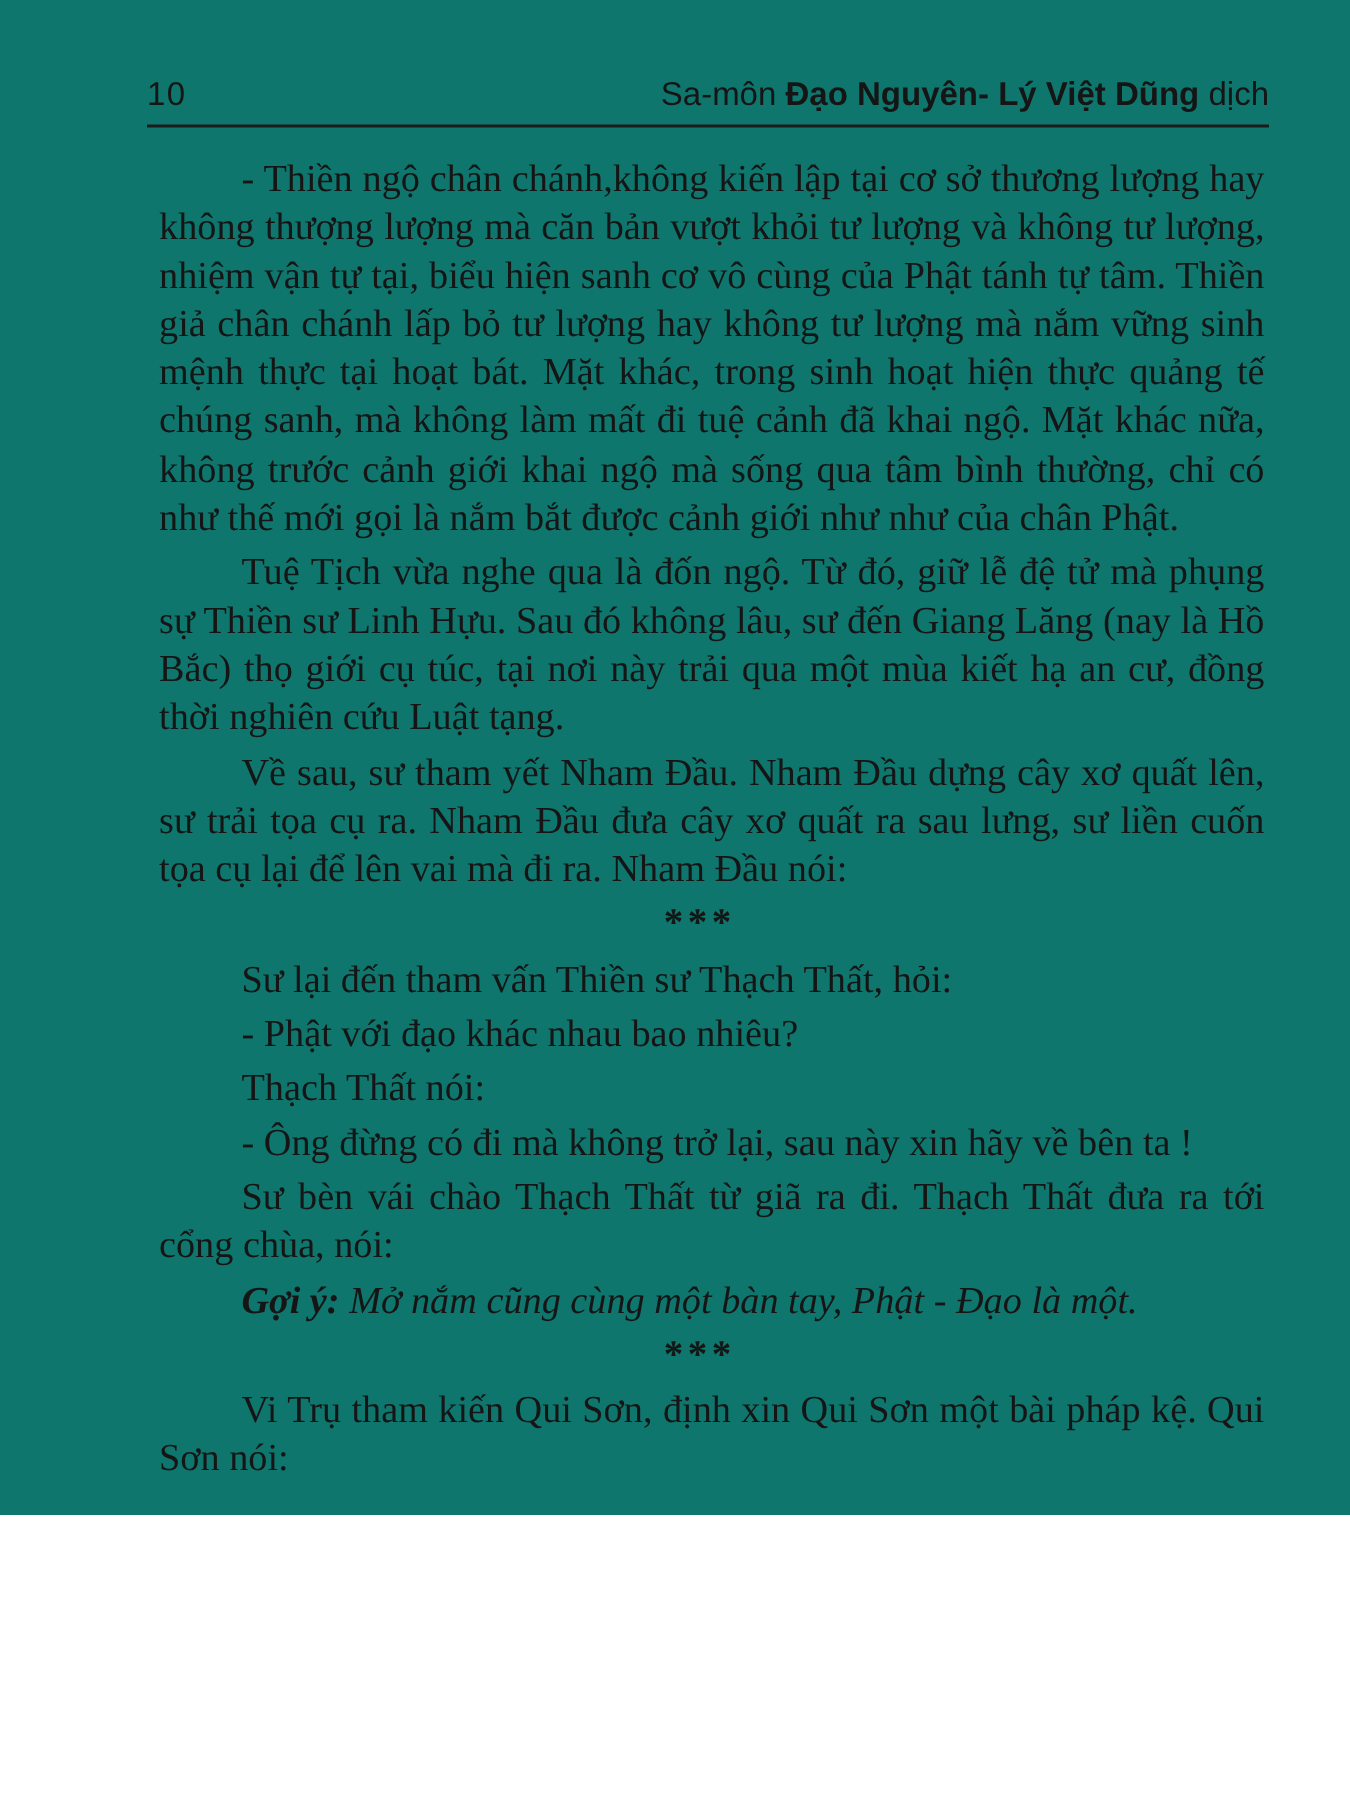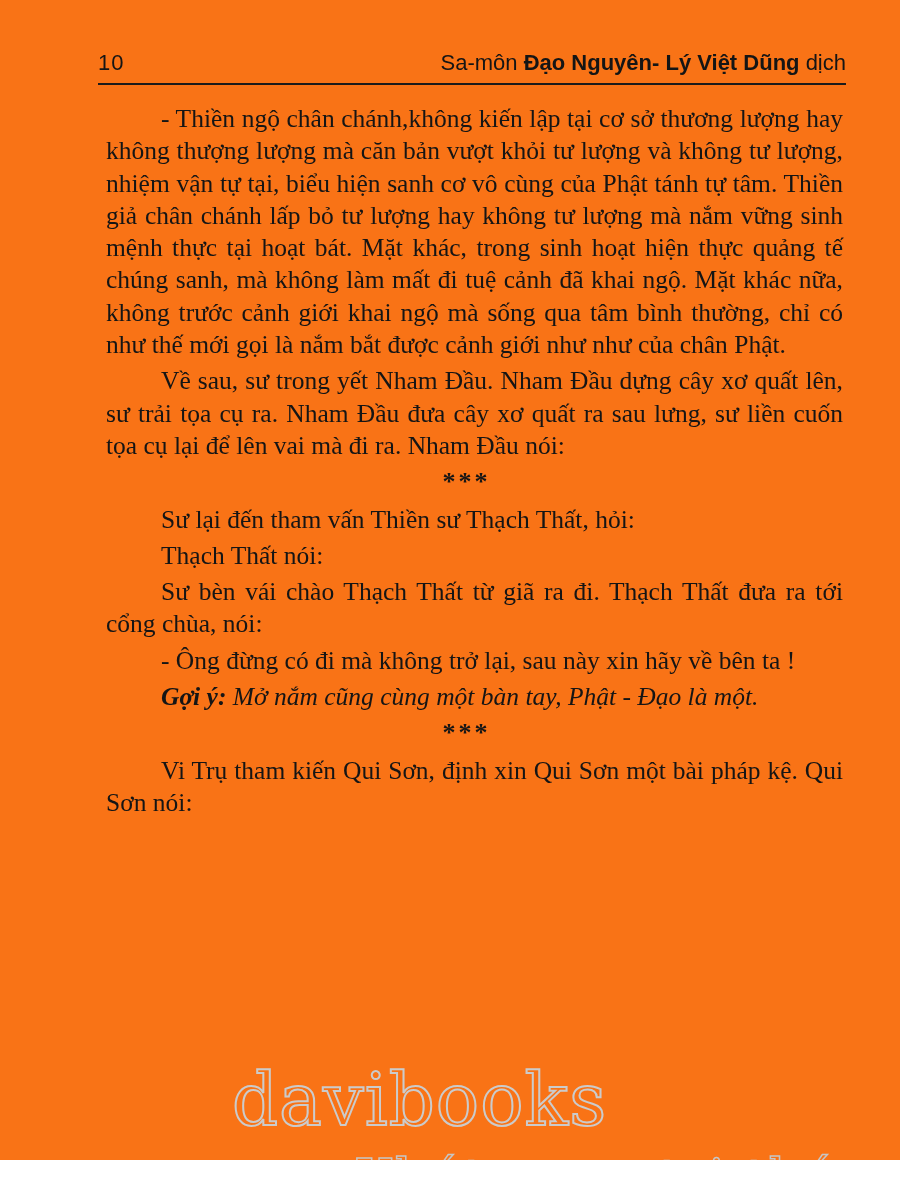--- a/index.html
+++ b/index.html
@@ -1,19 +1,19 @@
 <!DOCTYPE html>
 <html lang="vi"><head>
 <meta charset="utf-8">
 <style>
   html,body{margin:0;padding:0;background:#ffffff;}
   .page{
     position:relative;
-    width:900px;height:1160px;
-    background:#f97316;
+    width:900px;height:1010px;
+    background:#0f766e;
     overflow:hidden;
     color:#151515;
   }
   
   .header{
     position:absolute;
     top:50px;left:98px;right:54px;
     display:flex;justify-content:space-between;align-items:flex-end;
     font-family:"Liberation Sans","DejaVu Sans",sans-serif;
     font-size:22px;
@@ -76,24 +76,26 @@
   <div class="header">
     <span class="page-number">10</span>
     <span class="header-right"><span>Sa-môn </span><span class="bold">Đạo Nguyên- Lý Việt Dũng</span><span> dịch</span></span>
   </div>
 
   <div class="wm wm-main">davibooks</div>
   <div class="wm wm-sub">Khát vọng tri thức</div>
 
   <main class="content">
       <p>- Thiền ngộ chân chánh,không kiến lập tại cơ sở thương lượng hay không thượng lượng mà căn bản vượt khỏi tư lượng và không tư lượng, nhiệm vận tự tại, biểu hiện sanh cơ vô cùng của Phật tánh tự tâm. Thiền giả chân chánh lấp bỏ tư lượng hay không tư lượng mà nắm vững sinh mệnh thực tại hoạt bát. Mặt khác, trong sinh hoạt hiện thực quảng tế chúng sanh, mà không làm mất đi tuệ cảnh đã khai ngộ. Mặt khác nữa, không trước cảnh giới khai ngộ mà sống qua tâm bình thường, chỉ có như thế mới gọi là nắm bắt được cảnh giới như như của chân Phật.</p>
-      <p>Về sau, sư trong yết Nham Đầu. Nham Đầu dựng cây xơ quất lên, sư trải tọa cụ ra. Nham Đầu đưa cây xơ quất ra sau lưng, sư liền cuốn tọa cụ lại để lên vai mà đi ra. Nham Đầu nói:</p>
+      <p>Tuệ Tịch vừa nghe qua là đốn ngộ. Từ đó, giữ lễ đệ tử mà phụng sự Thiền sư Linh Hựu. Sau đó không lâu, sư đến Giang Lăng (nay là Hồ Bắc) thọ giới cụ túc, tại nơi này trải qua một mùa kiết hạ an cư, đồng thời nghiên cứu Luật tạng.</p>
+      <p>Về sau, sư tham yết Nham Đầu. Nham Đầu dựng cây xơ quất lên, sư trải tọa cụ ra. Nham Đầu đưa cây xơ quất ra sau lưng, sư liền cuốn tọa cụ lại để lên vai mà đi ra. Nham Đầu nói:</p>
       <div class="separator">***</div>
       <p>Sư lại đến tham vấn Thiền sư Thạch Thất, hỏi:</p>
+      <p>- Phật với đạo khác nhau bao nhiêu?</p>
       <p>Thạch Thất nói:</p>
+      <p>- Ông đừng có đi mà không trở lại, sau này xin hãy về bên ta !</p>
       <p>Sư bèn vái chào Thạch Thất từ giã ra đi. Thạch Thất đưa ra tới cổng chùa, nói:</p>
-      <p>- Ông đừng có đi mà không trở lại, sau này xin hãy về bên ta !</p>
       <p class="hint"><span class="hint-label">Gợi ý: </span><span>Mở nắm cũng cùng một bàn tay, Phật - Đạo là một.</span></p>
       <div class="separator">***</div>
       <p>Vi Trụ tham kiến Qui Sơn, định xin Qui Sơn một bài pháp kệ. Qui Sơn nói:</p>
     </main>
 
 </div>
 
 </body></html>

